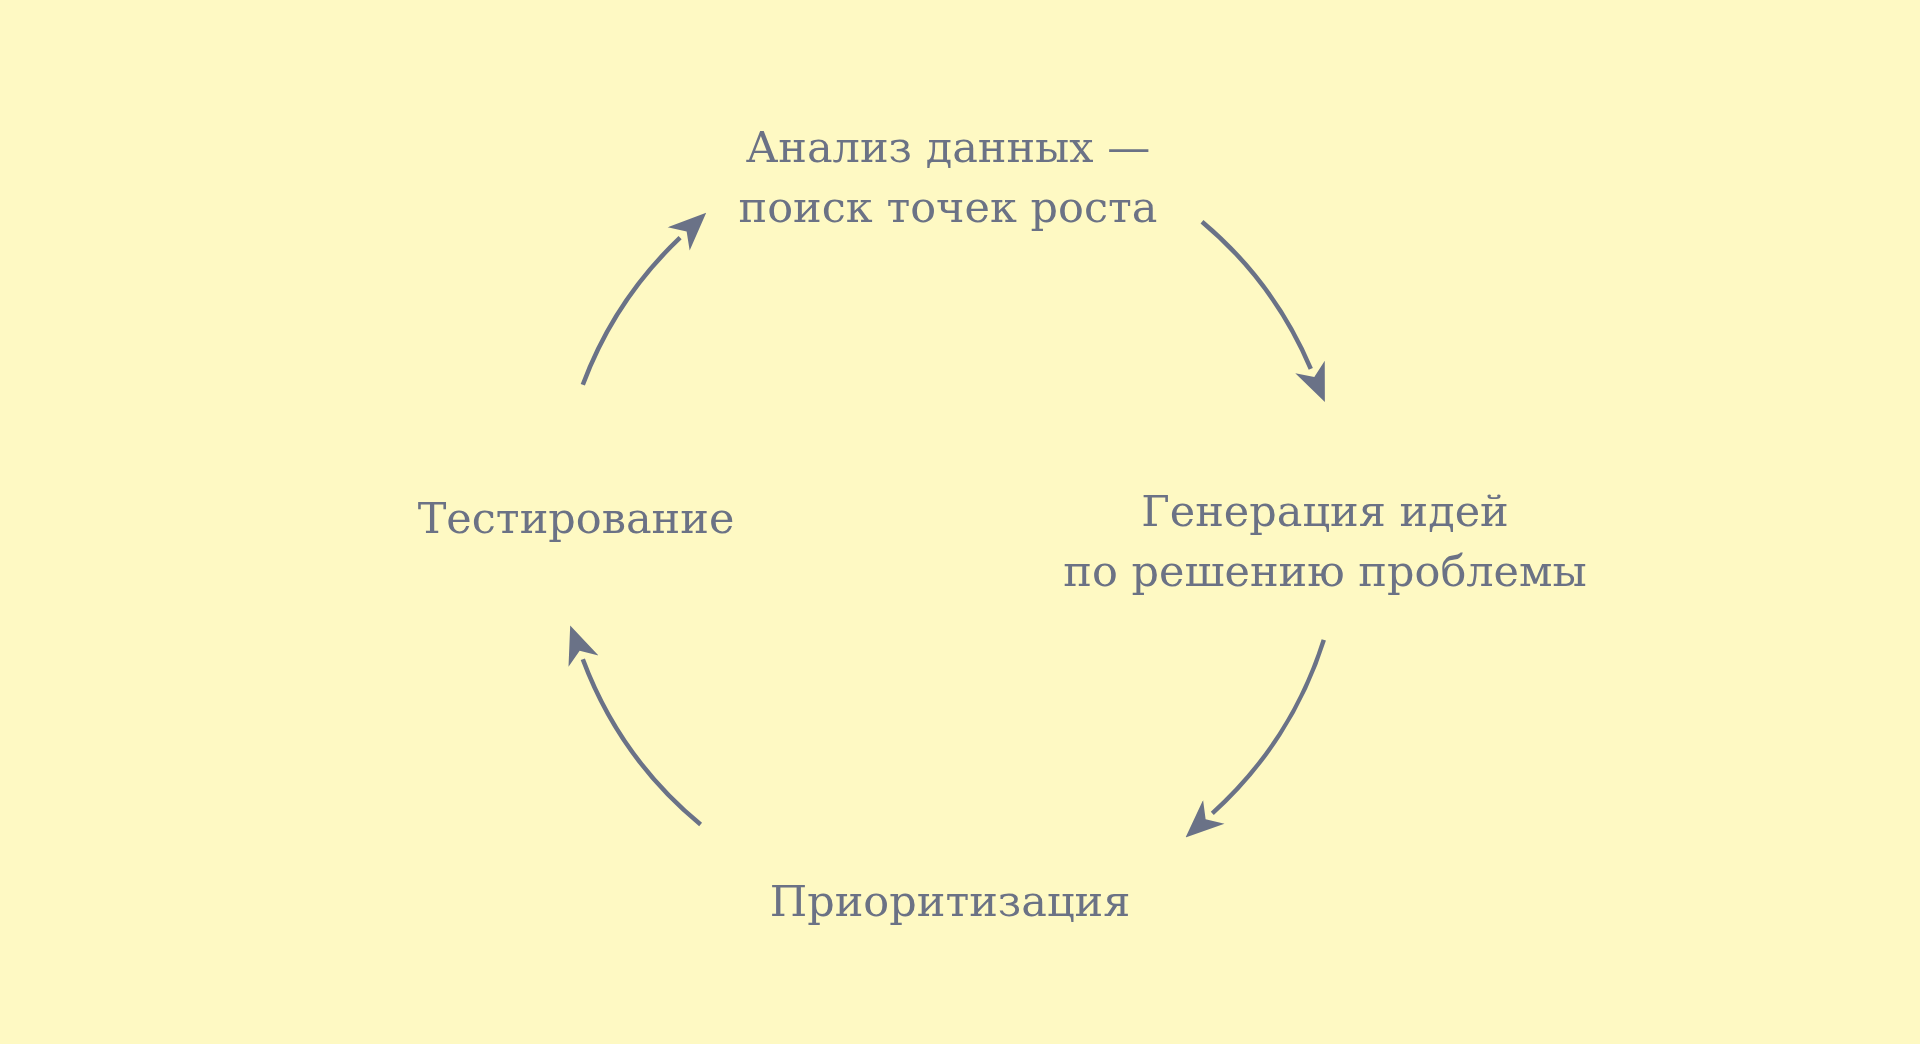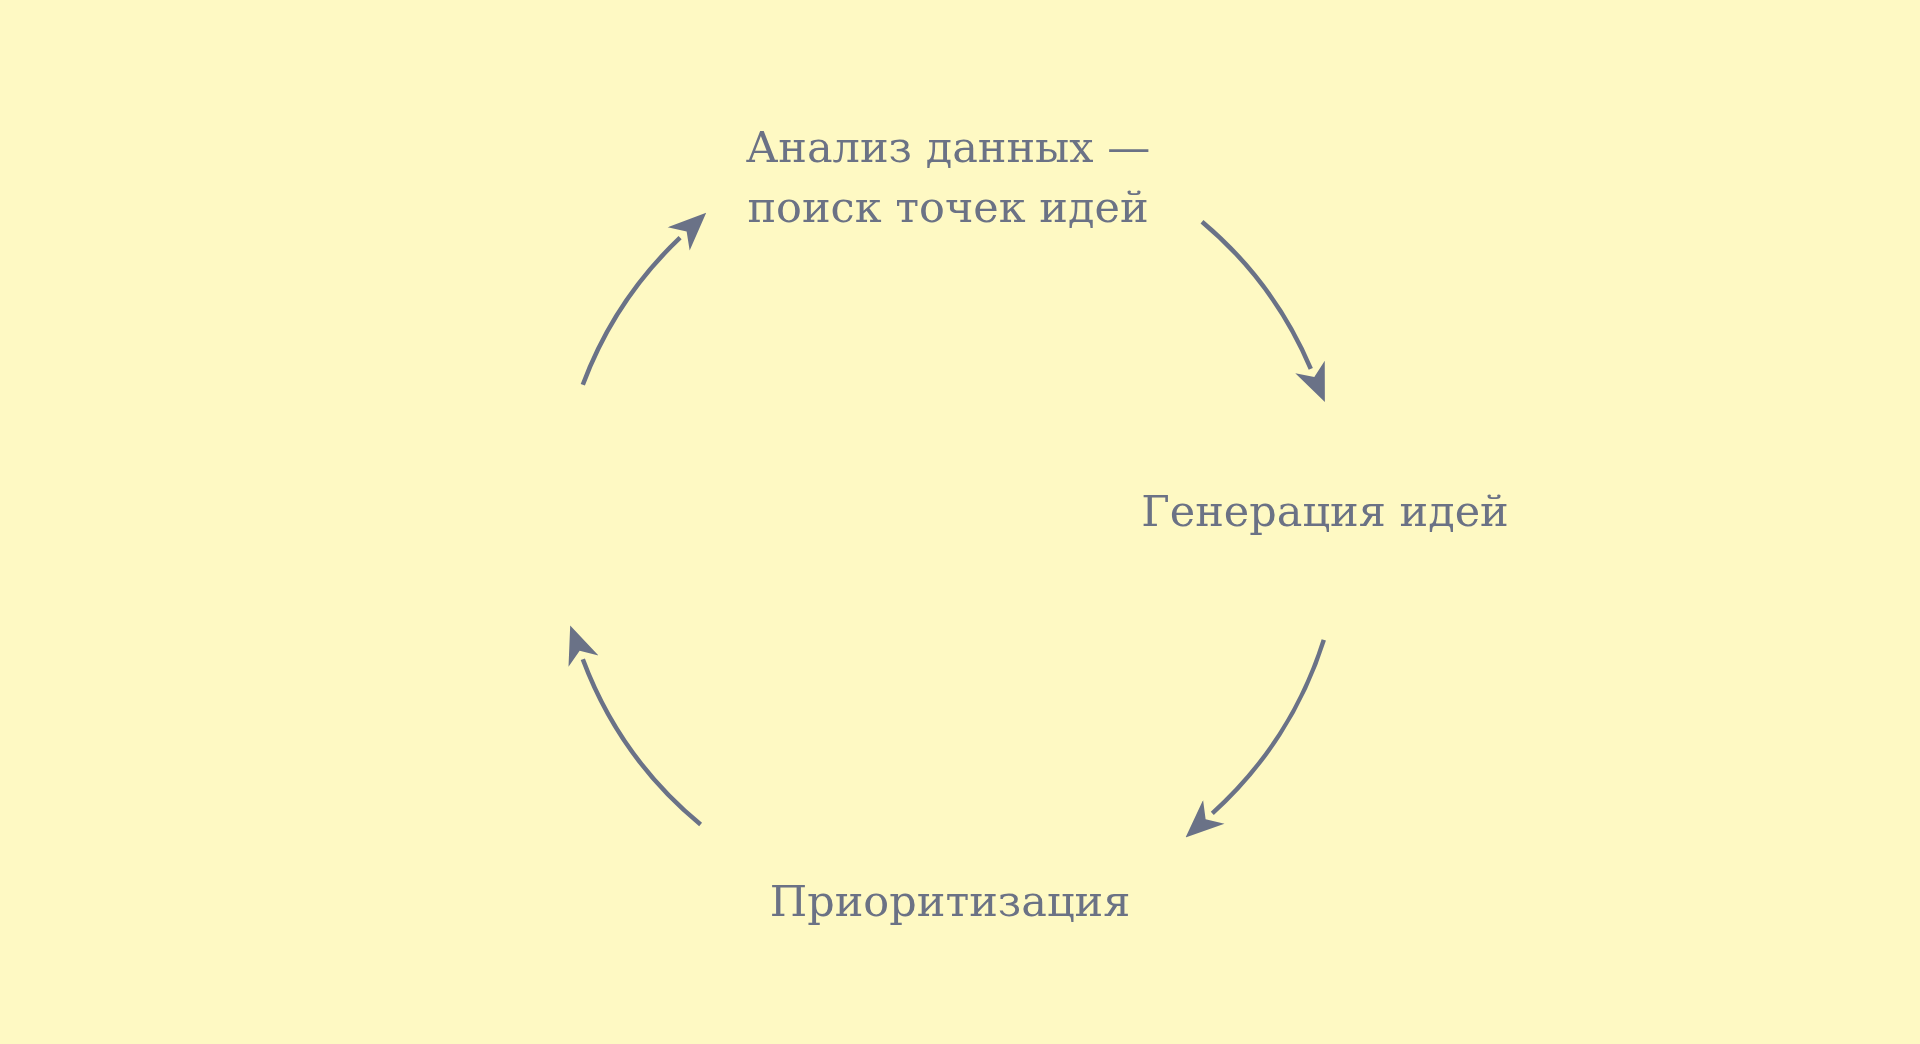--- a/index.html
+++ b/index.html
@@ -54,25 +54,29 @@
 
     <path d="M 1323.8 639.9 A 392 392 0 0 1 1212.3 813.3" fill="none" stroke-width="4.5" marker-end="url(#arrowhead)" stroke="#6a7287"></path>
 
     <path d="M 700.6 824.5 A 392 392 0 0 1 582.8 659.3" fill="none" stroke-width="4.5" marker-end="url(#arrowhead)" stroke="#6a7287"></path>
 
     <path d="M 582.8 384.7 A 392 392 0 0 1 680.1 237.6" fill="none" stroke-width="4.5" marker-end="url(#arrowhead)" stroke="#6a7287"></path>
   </svg>
 
   <div class="node node-analysis">
     <div>Анализ данных —</div>
-    <div>поиск точек идей</div>
+    <div>поиск точек роста</div>
   </div>
 
   <div class="node node-ideas">
     <div>Генерация идей</div>
+    <div>по решению проблемы</div>
   </div>
 
+  <div class="node node-testing">
+    <div>Тестирование</div>
+  </div>
 
   <div class="node node-prioritization">
     <div>Приоритизация</div>
   </div>
 
 </div>
 
 </body></html>

